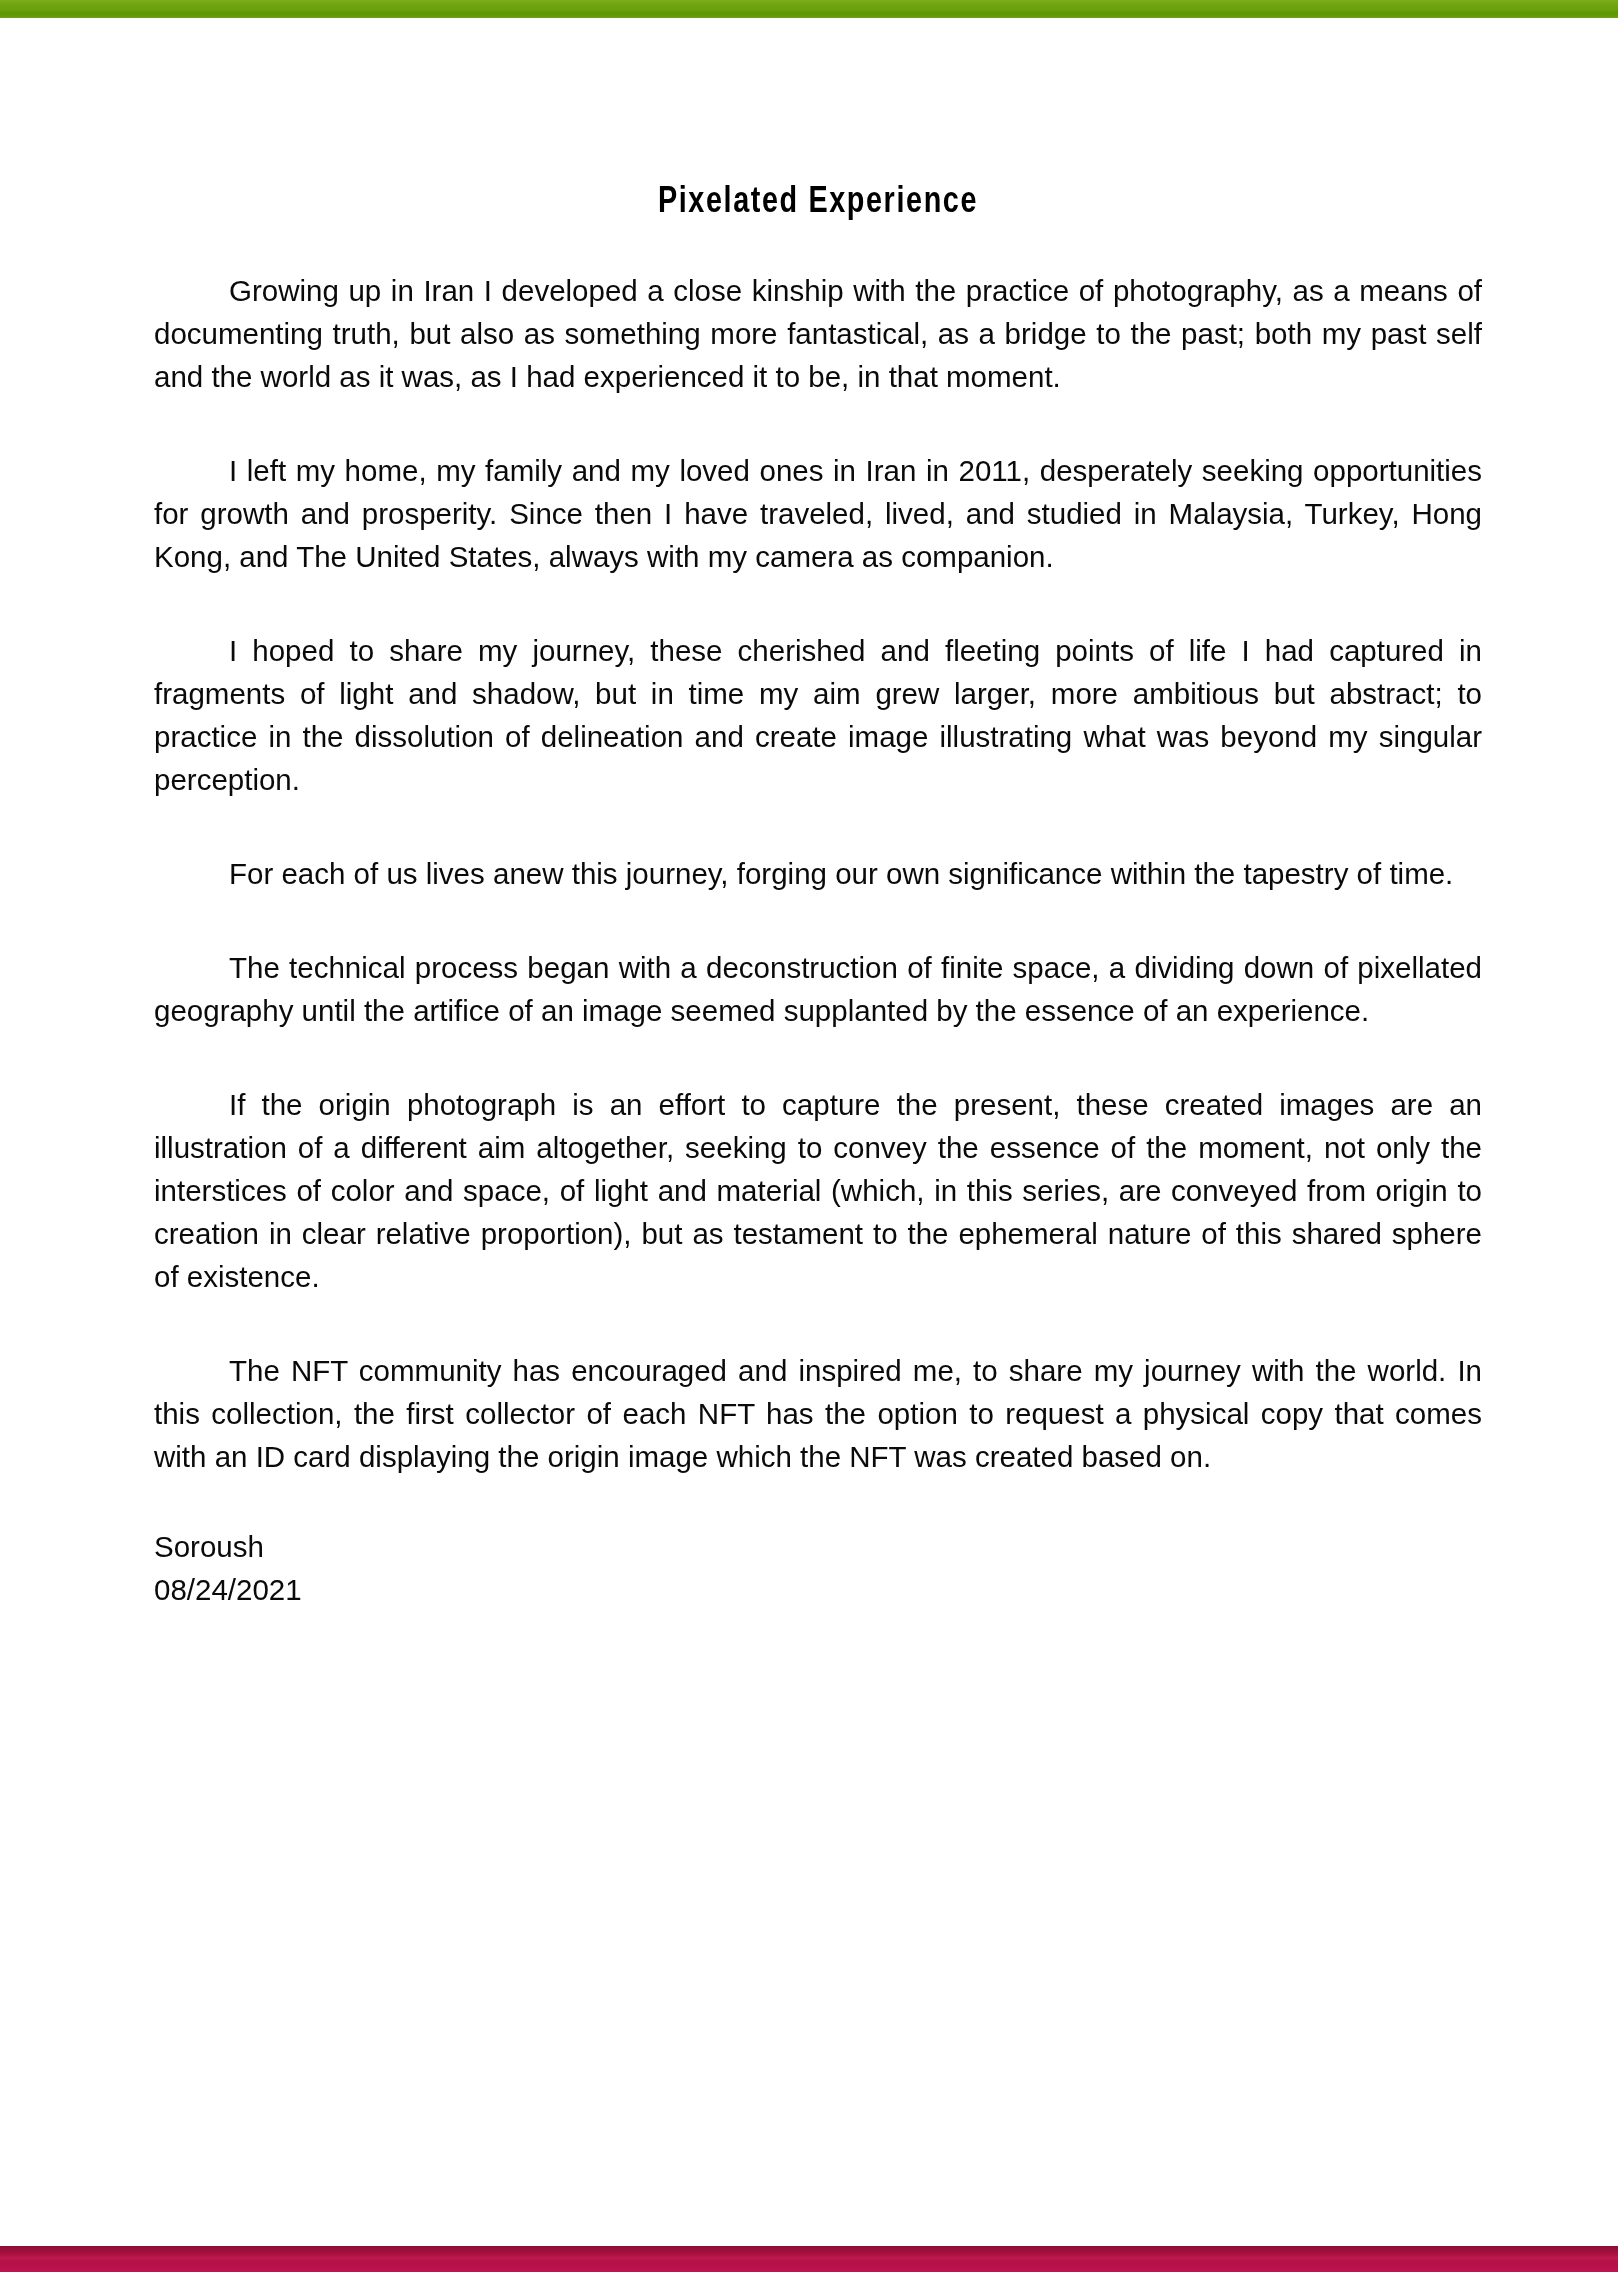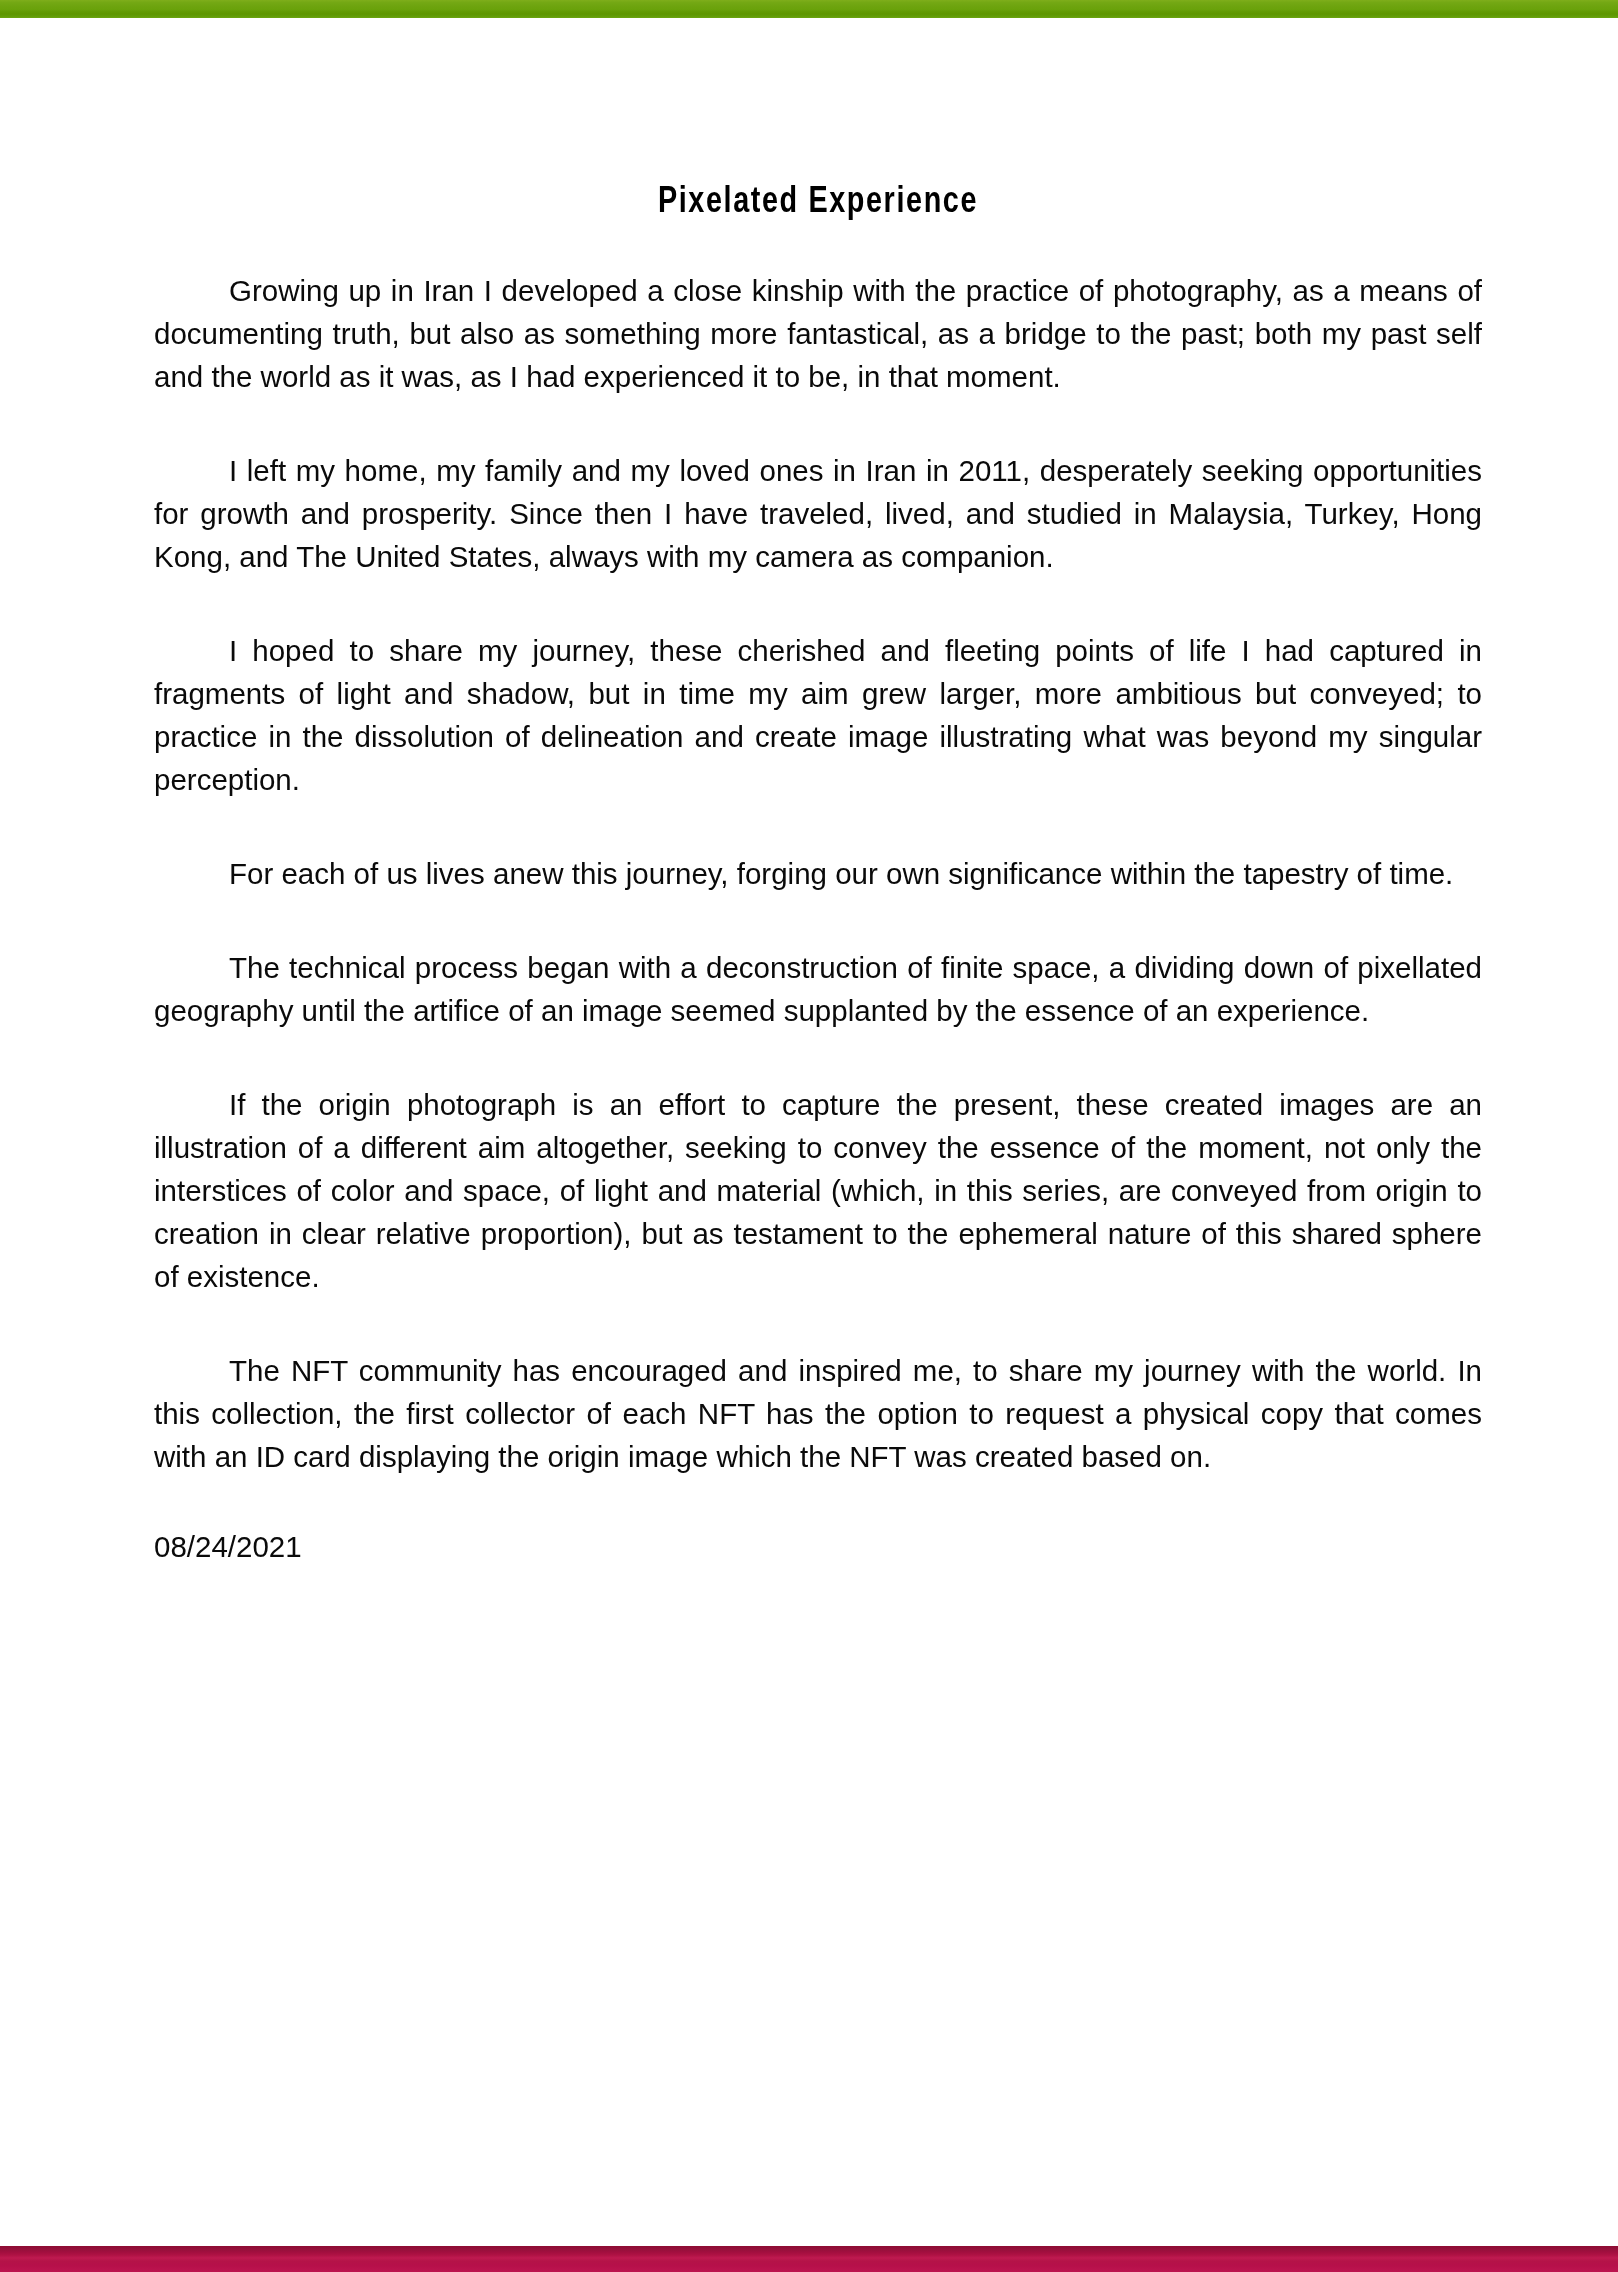--- a/index.html
+++ b/index.html
@@ -124,27 +124,28 @@
 <div class="band band-top"></div>
 
 <div class="sheet">
   <div class="content">
 
     <h1 class="doc-title">Pixelated Experience</h1>
 
     <div class="body-text">
       <p class="para">Growing up in Iran I developed a close kinship with the practice of photography, as a means of documenting truth, but also as something more fantastical, as a bridge to the past; both my past self and the world as it was, as I had experienced it to be, in that moment.</p>
       <p class="para">I left my home, my family and my loved ones in Iran in 2011, desperately seeking opportunities for growth and prosperity. Since then I have traveled, lived, and studied in Malaysia, Turkey, Hong Kong, and The United States, always with my camera as companion.</p>
-      <p class="para">I hoped to share my journey, these cherished and fleeting points of life I had captured in fragments of light and shadow, but in time my aim grew larger, more ambitious but conveyed; to practice in the dissolution of delineation and create image illustrating what was beyond my singular perception.</p>
+      <p class="para">I hoped to share my journey, these cherished and fleeting points of life I had captured in fragments of light and shadow, but in time my aim grew larger, more ambitious but abstract; to practice in the dissolution of delineation and create image illustrating what was beyond my singular perception.</p>
       <p class="para">For each of us lives anew this journey, forging our own significance within the tapestry of time.</p>
       <p class="para">The technical process began with a deconstruction of finite space, a dividing down of pixellated geography until the artifice of an image seemed supplanted by the essence of an experience.</p>
       <p class="para">If the origin photograph is an effort to capture the present, these created images are an illustration of a different aim altogether, seeking to convey the essence of the moment, not only the interstices of color and space, of light and material (which, in this series, are conveyed from origin to creation in clear relative proportion), but as testament to the ephemeral nature of this shared sphere of existence.</p>
       <p class="para">The NFT community has encouraged and inspired me, to share my journey with the world. In this collection, the first collector of each NFT has the option to request a physical copy that comes with an ID card displaying the origin image which the NFT was created based on.</p>
 
       <div class="signoff">
+        <p class="signoff-line">Soroush</p>
         <p class="signoff-line">08/24/2021</p>
       </div>
     </div>
 
   </div>
 </div>
 
 <div class="band band-bottom"></div>
 
 

